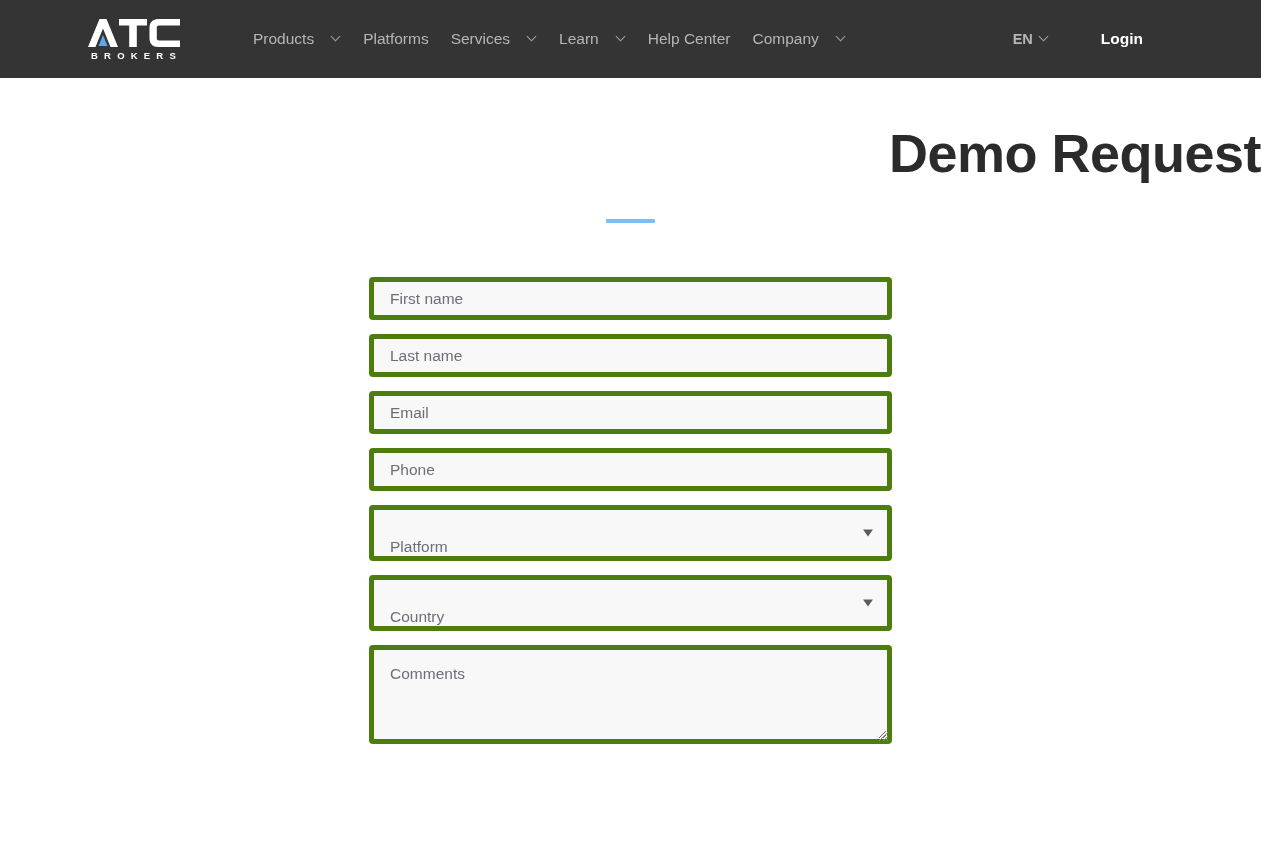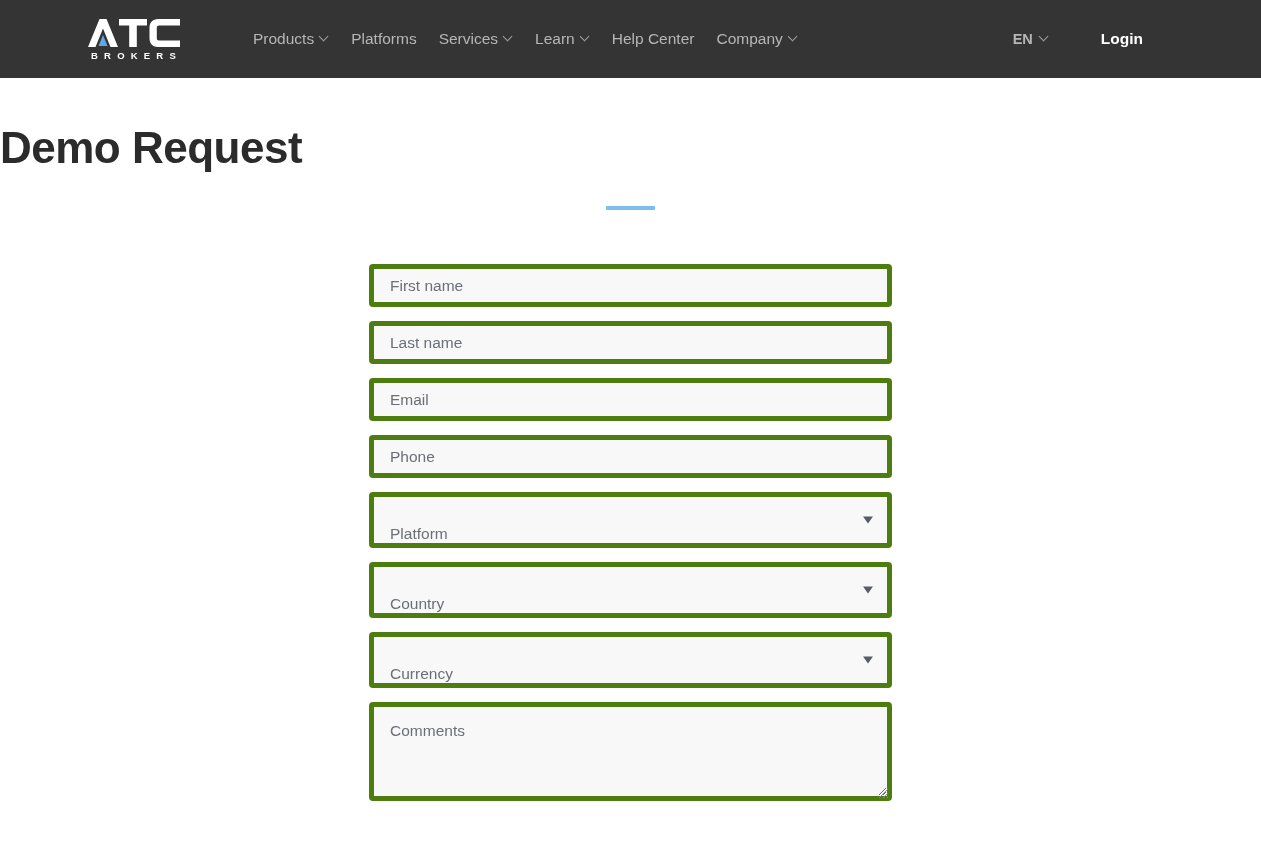--- a/index.html
+++ b/index.html
@@ -48,21 +48,21 @@
 
   .nav {
     display: flex;
     align-items: center;
     margin-left: 58px;
     gap: 0px;
   }
   .nav-item {
     display: flex;
     align-items: center;
-    gap: 6px;
+    gap: 18px;
     color: #b6b6b6;
     font-size: 15.5px;
     padding: 8px 11px;
     cursor: pointer;
     white-space: nowrap;
   }
   .chev {
     display: inline-block;
     width: 9px; height: 9px;
     position: relative;
@@ -115,22 +115,22 @@
     cursor: pointer;
     font-family: "Liberation Sans", sans-serif;
   }
 
   
   .main {
     background: #ffffff;
     padding-top: 42px;
   }
   .page-title {
-    text-align: left;
-    font-size: 44px;
+    text-align: right;
+    font-size: 54px;
     font-weight: bold;
     color: #2b2b2b;
     letter-spacing: -0.5px;
     margin: 0;
     line-height: 1.25;
   }
   .accent-bar {
     width: 49px;
     height: 4px;
     background: #7dbdf0;
@@ -297,26 +297,20 @@
       </div>
     </div>
 
     <div class="field">
       <div class="selbox">
         <span class="sel-label">Country</span>
         <span class="sel-arrow"></span>
       </div>
     </div>
 
-    <div class="field">
-      <div class="selbox">
-        <span class="sel-label">Currency</span>
-        <span class="sel-arrow"></span>
-      </div>
-    </div>
 
     <div class="field">
       <textarea placeholder="Comments" style=""></textarea>
       <span class="resize-grip">
         <svg width="13" height="13" viewBox="0 0 13 13" xmlns="http://www.w3.org/2000/svg">
           <line x1="12" y1="3" x2="3" y2="12" stroke="#8a8f96" stroke-width="1"></line>
           <line x1="12" y1="7" x2="7" y2="12" stroke="#8a8f96" stroke-width="1"></line>
           <line x1="12" y1="11" x2="11" y2="12" stroke="#8a8f96" stroke-width="1"></line>
         </svg>
       </span>

